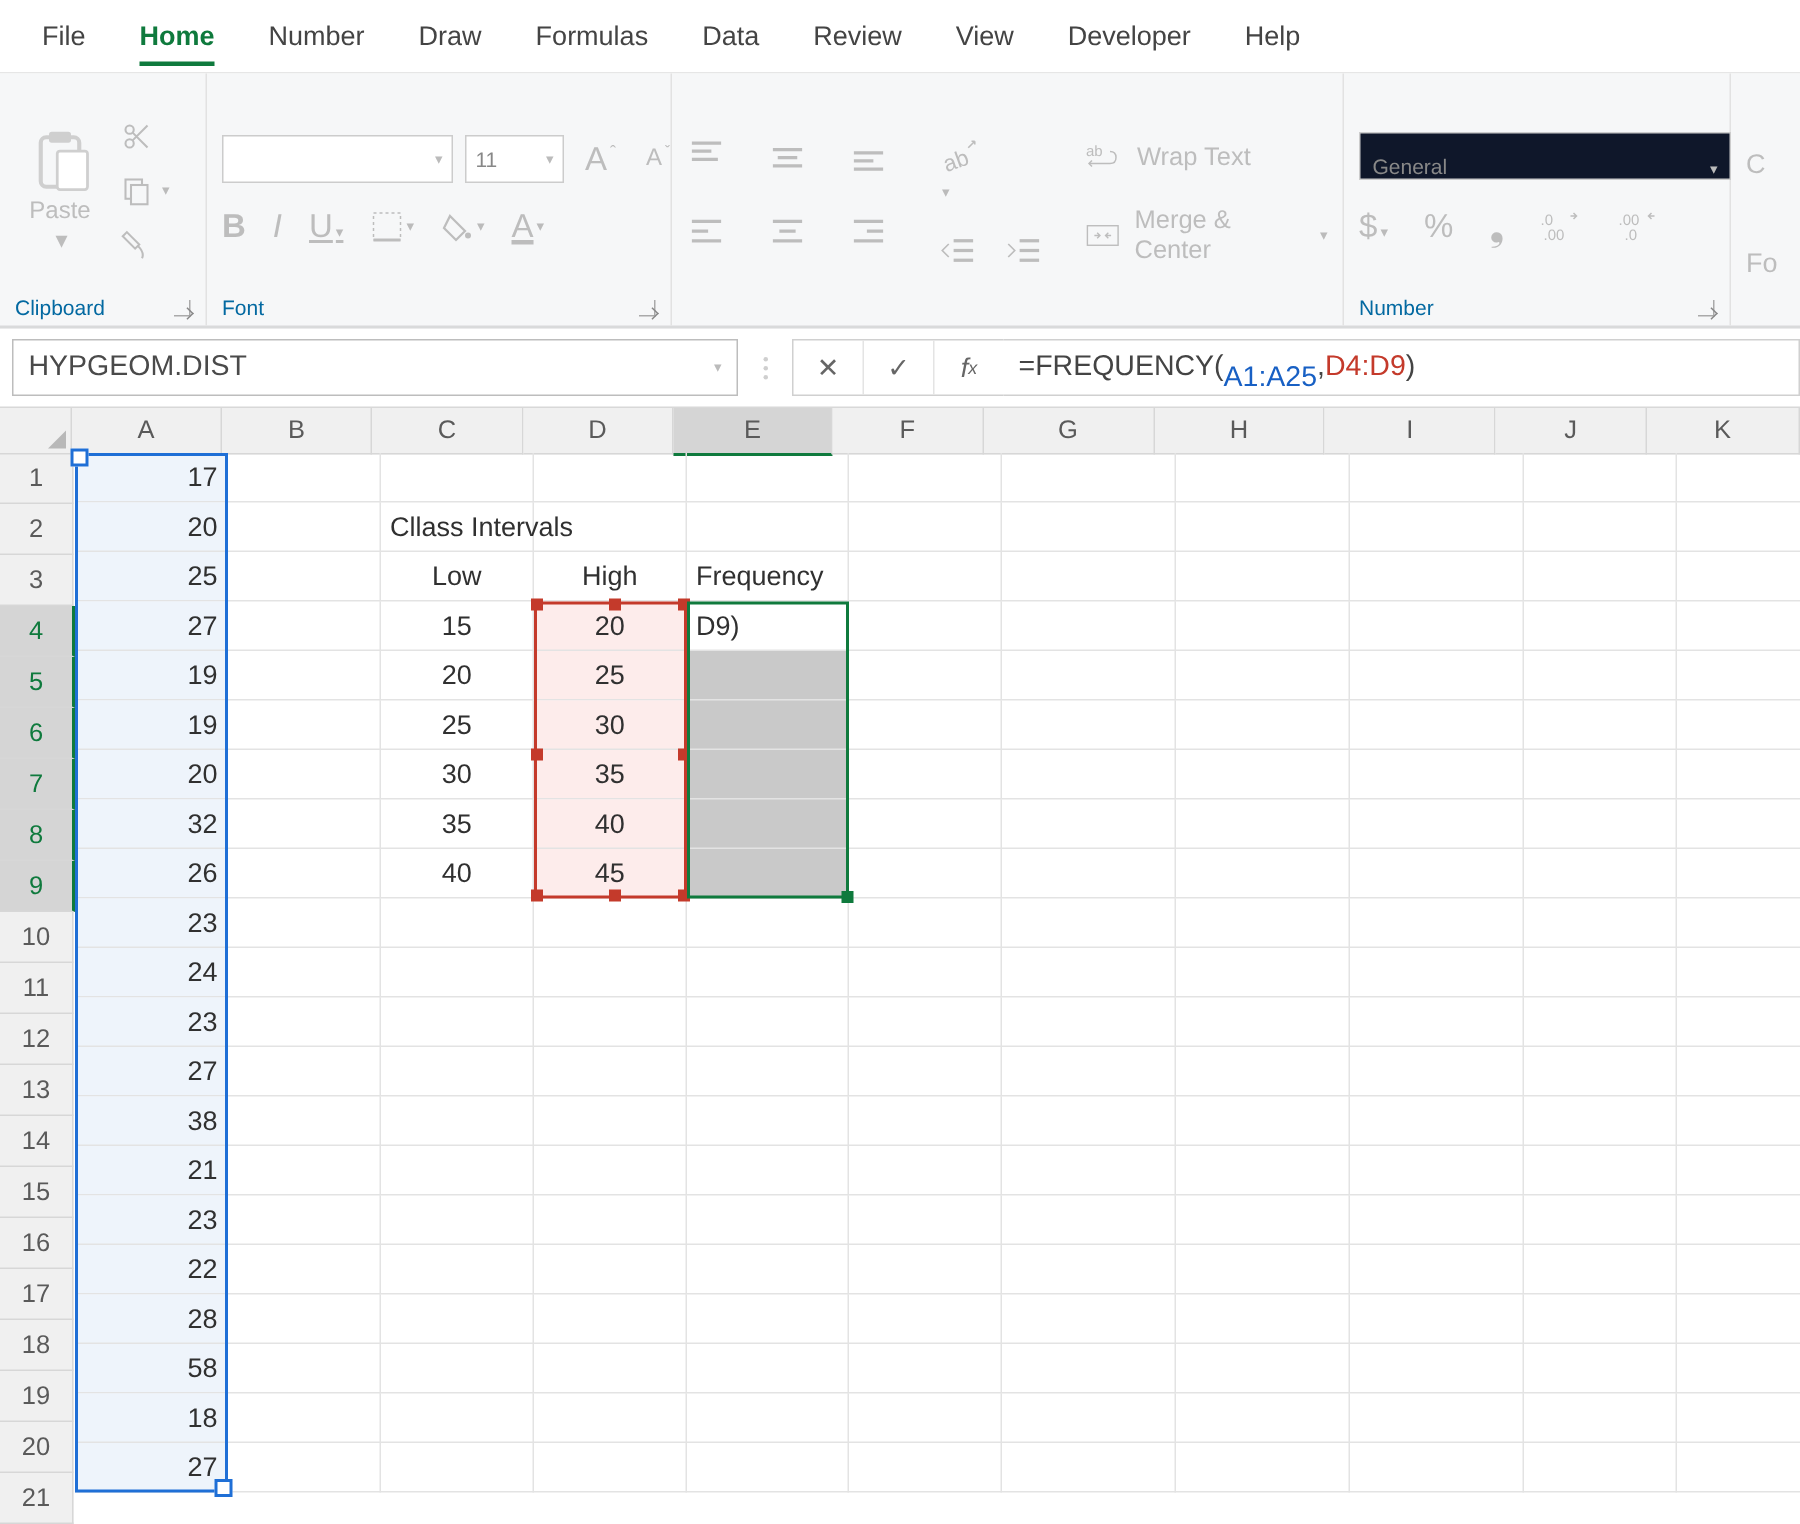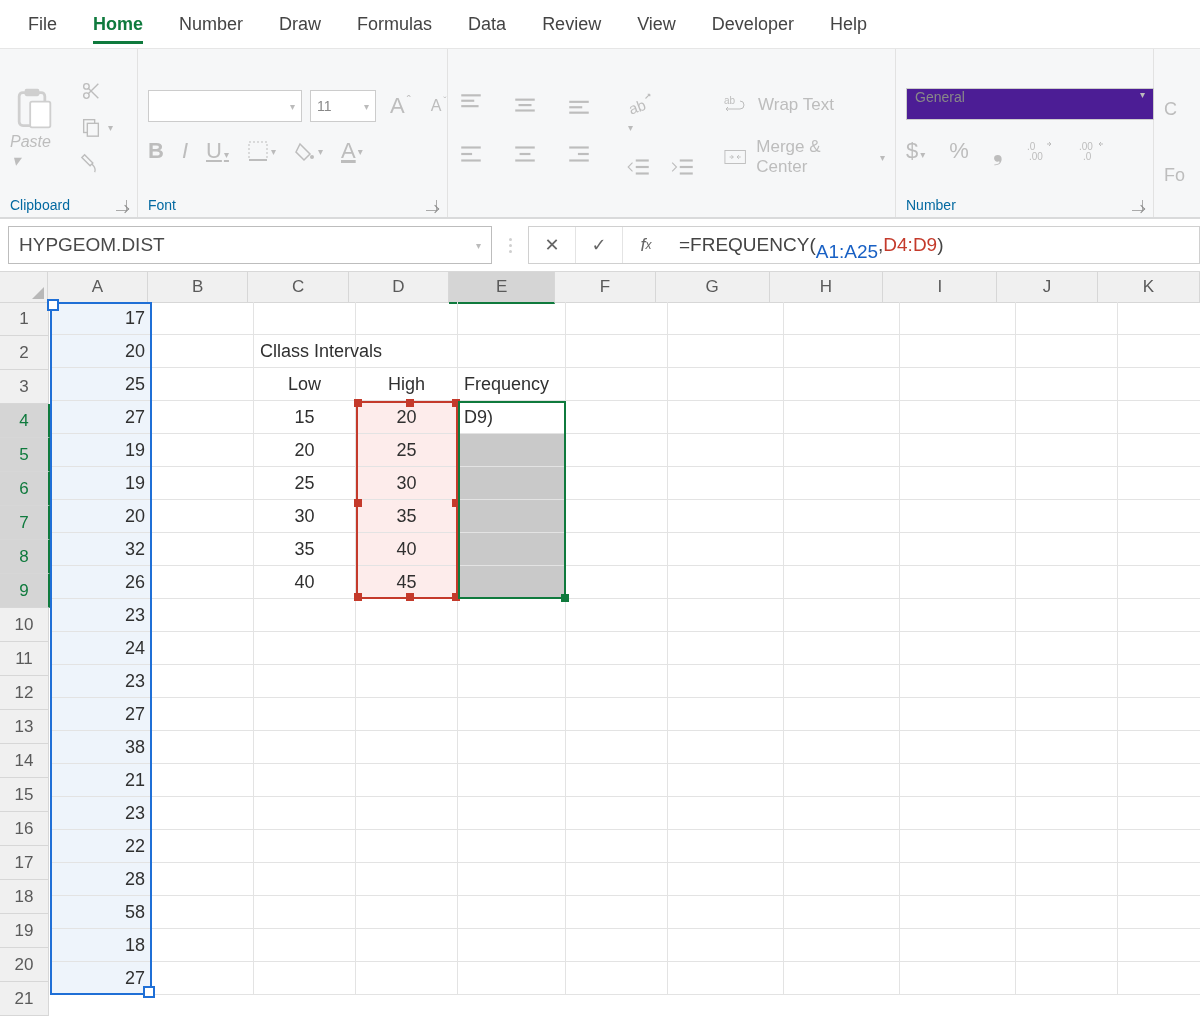--- a/index.html
+++ b/index.html
@@ -13,21 +13,21 @@
 
 
 .ribbon{height:168px;background:#f6f7f8;border-bottom:2px solid #d9dadb;display:flex;align-items:stretch;position:relative;}
 .group{display:flex;flex-direction:column;justify-content:space-between;border-right:1px solid #e2e2e2;padding:8px 10px 2px 10px;height:168px;box-sizing:border-box;}
 .group-label{font-size:14px;color:#0369a1;text-align:center;padding-bottom:2px;display:flex;align-items:center;justify-content:space-between;gap:8px;}
 .group-body{flex:1;display:flex;align-items:center;}
 .launcher{width:10px;height:10px;border:1px solid #aaa;border-top:none;border-left:none;display:inline-block;position:relative;margin-left:8px;}
 .launcher::after{content:"";position:absolute;right:-2px;bottom:-2px;width:5px;height:5px;border-right:1px solid #888;border-bottom:1px solid #888;transform:rotate(-45deg);}
 
 
-.clip-big{display:flex;flex-direction:column;align-items:flex-start;width:60px;color:#bdbdbd;font-style:italic;}
+.clip-big{display:flex;flex-direction:column;align-items:center;width:60px;color:#bdbdbd;}
 .clip-big svg{width:44px;height:48px;}
 .clip-big span{font-size:16px;color:#bdbdbd;}
 .clip-small{display:flex;flex-direction:column;gap:14px;margin-left:10px;color:#bdbdbd;}
 .clip-small div{display:flex;align-items:center;gap:4px;}
 .clip-small svg{width:22px;height:22px;}
 
 
 .font-row{display:flex;align-items:center;gap:8px;}
 .font-name{width:140px;height:30px;background:#fff;border:1px solid #ccc;display:flex;align-items:center;padding:0 6px;justify-content:space-between;color:#bdbdbd;}
 .font-size{width:52px;height:30px;background:#fff;border:1px solid #ccc;display:flex;align-items:center;padding:0 6px;justify-content:space-between;color:#888;}
@@ -40,21 +40,21 @@
 
 .align-grid{display:grid;grid-template-columns:repeat(3,36px);grid-template-rows:repeat(2,40px);gap:10px 18px;color:#bdbdbd;}
 .align-grid svg{width:26px;height:26px;}
 .align-extras{display:flex;flex-direction:column;gap:20px;margin-left:24px;color:#bdbdbd;}
 .align-extras .row{display:flex;align-items:center;gap:18px;}
 .align-extras svg{width:26px;height:26px;}
 .wrap-merge{display:flex;flex-direction:column;gap:22px;margin-left:28px;color:#bdbdbd;font-size:17px;}
 .wrap-merge .row{display:flex;align-items:center;gap:10px;}
 
 
-.num-group .top{width:230px;height:30px;background:#4c1d95;border:1px solid #ccc;display:flex;align-items:flex-start;justify-content:space-between;padding:0 8px;color:#888;}
+.num-group .top{width:230px;height:30px;background:#0f172a;border:1px solid #ccc;display:flex;align-items:flex-end;justify-content:space-between;padding:0 8px;color:#888;}
 .num-row{display:flex;align-items:center;gap:24px;margin-top:16px;color:#bdbdbd;font-size:22px;}
 .c-frag{display:flex;flex-direction:column;justify-content:space-between;padding:8px 0 2px 10px;color:#bdbdbd;font-size:18px;line-height:1.1;}
 
 
 .fxrow{height:52px;display:flex;align-items:center;border-bottom:1px solid #d8d8d8;}
 .namebox{width:462px;height:36px;border:1px solid #bdbdbd;margin-left:8px;display:flex;align-items:center;justify-content:space-between;padding:0 10px;font-size:19px;color:#4a4a4a;}
 .grip{width:16px;display:flex;flex-direction:column;align-items:center;gap:3px;margin:0 10px;color:#c8c8c8;}
 .grip span{width:3px;height:3px;background:#cfcfcf;border-radius:50%;}
 .fx-controls{display:flex;align-items:center;height:36px;border:1px solid #d0d0d0;border-right:none;}
 .fx-btn{width:46px;height:36px;display:flex;align-items:center;justify-content:center;color:#666;font-size:18px;border-right:1px solid #e4e4e4;}

